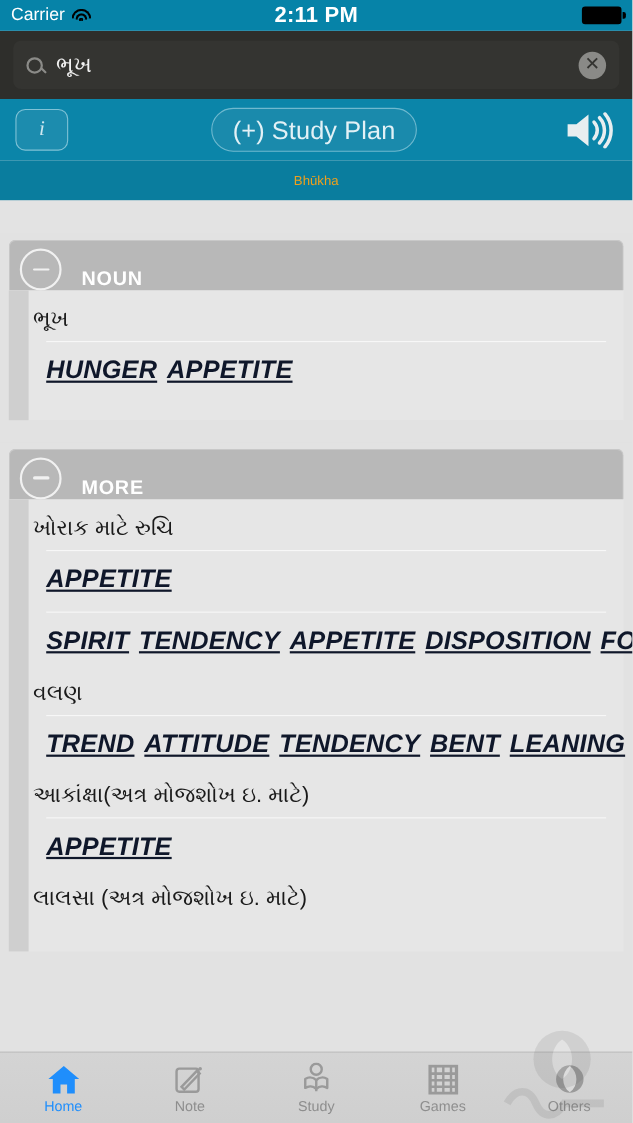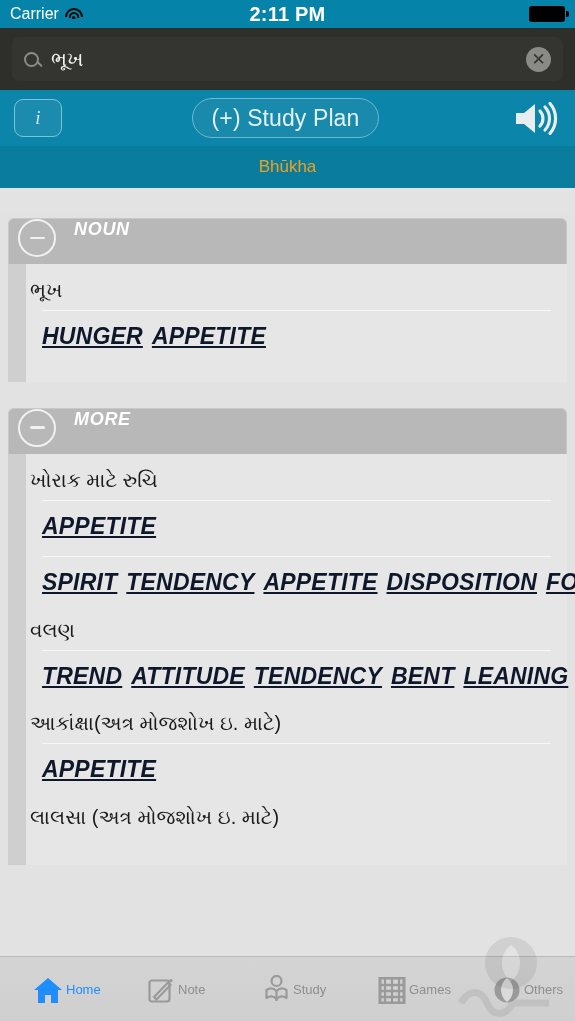--- a/index.html
+++ b/index.html
@@ -76,34 +76,34 @@
     background: #1a8aac; color: #e2f1f6; font-size: 23px;
     display: flex; align-items: center; justify-content: center; letter-spacing: .1px;
   }
   .speaker { width: 52px; height: 38px; position: relative; }
   .speaker svg { position: absolute; left: 4px; top: 3px; }
 
   
   .wordband { background: #0a7d9e; padding: 9px 0 11px; text-align: center; }
   .wordband .line1 { font-size: 20px; color: #ffffff; font-weight: 700; letter-spacing: .2px; }
   .wordband .line1 .guj { font-weight: 400; }
-  .wordband .line2 { font-size: 17px; color: #f0a01c; margin-top: 2px; }
+  .wordband .line2 { font-size: 12px; color: #f0a01c; margin-top: 2px; }
 
   
   .content {
     position: absolute; top: 212px; bottom: 65px; left: 0; right: 0;
     background: #e2e2e2; overflow: hidden;
   }
   .content-inner { padding: 0 0 10px 0; }
 
   .section { margin-bottom: 0; }
   .sec-header {
     margin: 6px 8px 0 8px; height: 46px; background: #b8b8b8;
-    border-radius: 6px 6px 0 0; display: flex; align-items: flex-start; padding-left: 9px;
-    border: 1px solid #c8c8c8; border-bottom: none; font-style: italic;
+    border-radius: 6px 6px 0 0; display: flex; align-items: flex-end; padding-left: 9px;
+    border: 1px solid #c8c8c8; border-bottom: none;
   }
   .collapse-circle {
     width: 38px; height: 38px; border-radius: 50%; border: 2px solid #f1f1f1;
     display: flex; align-items: center; justify-content: center; flex: 0 0 auto;
   }
   .collapse-circle span { display: block; width: 15px; height: 2.5px; background: #f1f1f1; border-radius: 2px; }
   .sec-title {
     margin-left: 18px; color: #ffffff; font-weight: 700;
     font-size: 18px; letter-spacing: .7px;
   }
@@ -125,21 +125,21 @@
   .spacer { height: 20px; background: #e2e2e2; margin: 0; }
   .body-pad { height: 24px; }
 
   
   .tabbar {
     position: absolute; left: 0; right: 0; bottom: 0; height: 65px;
     background: linear-gradient(#d4d4d4, #cfcfcf);
     border-top: 1px solid #b9b9b9;
     display: flex; align-items: center;
   }
-  .tab { flex: 1; display: flex; flex-direction: row; align-items: center; gap: 3px; padding-left: 33px; }
+  .tab { flex: 1; display: flex; flex-direction: column; align-items: center; gap: 3px; }
   .tab .label { font-size: 13px; color: #8e8e8e; }
   .tab.active .label { color: #1f8efc; }
   .tab .glyph { height: 30px; display: flex; align-items: flex-end; }
 
   .watermark {
     position: absolute; right: 6px; bottom: 2px; width: 120px; height: 90px;
     opacity: .12; pointer-events: none;
   }
 </style>
 </head>

